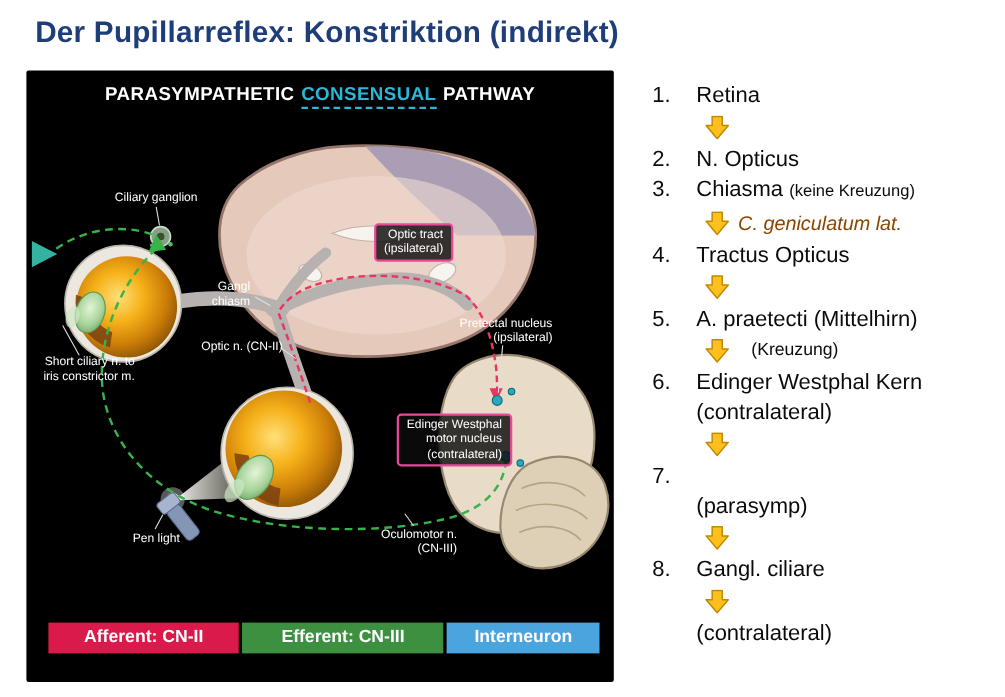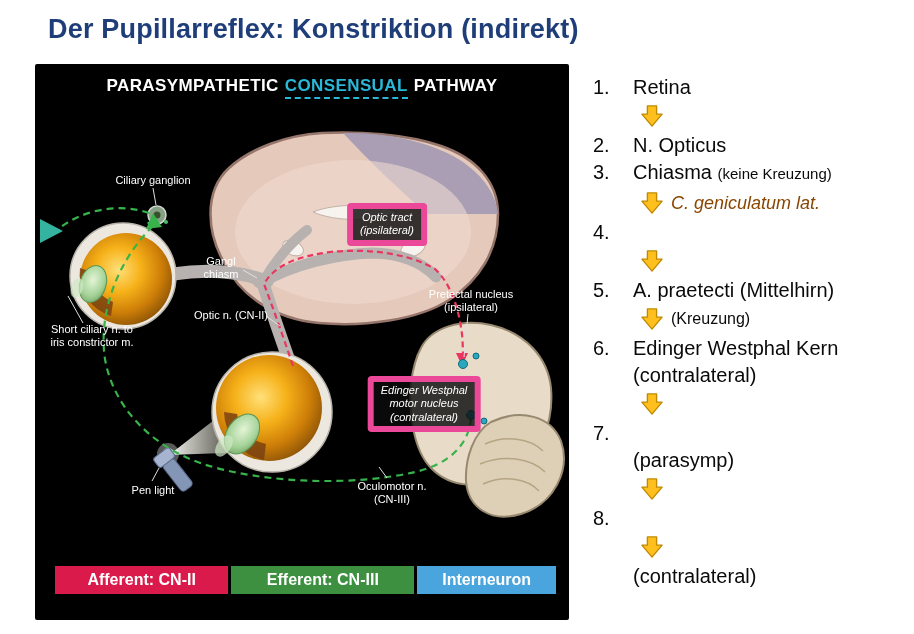--- a/index.html
+++ b/index.html
@@ -1,44 +1,43 @@
 <!DOCTYPE html>
 <html><head>
 <meta charset="utf-8">
 <style>
   html,body{margin:0;padding:0;}
   body{
     width:914px;height:634px;position:relative;background:#ffffff;
     font-family:"Liberation Sans", sans-serif;overflow:hidden;
   }
   .slide-title{
-    position:absolute;left:48px;top:14px;
+    position:absolute;left:32px;top:14px;
     font-size:27px;font-weight:bold;color:#1f3e79;letter-spacing:.2px;
   }
   
   .panel{
-    position:absolute;left:35px;top:64px;width:534px;height:556px;
+    position:absolute;left:24px;top:64px;width:534px;height:556px;
     background:#000;border-radius:2px;
   }
   .panel-header{
     position:absolute;top:12px;left:0;width:100%;text-align:center;
     color:#fff;font-weight:bold;font-size:17px;letter-spacing:.4px;white-space:nowrap;
   }
   .panel-header .hl{
     color:#2ab7d8;border-bottom:2px dashed #2ab7d8;padding-bottom:2px;margin:0 6px;
   }
   .diagram-svg{position:absolute;left:0;top:0;}
   .dlabel{
     position:absolute;color:#fff;font-size:11px;line-height:1.22;
-    text-align:center;transform:translateX(-50%);white-space:nowrap;
+    text-align:right;transform:translateX(-50%);white-space:nowrap;
   }
   .dlabel.boxed{
-    background:rgba(12,12,12,.82);border:6px solid #ec4899;border-radius:4px;
+    background:rgba(12,12,12,.82);border:2px solid #ec4899;border-radius:4px;
     padding:2px 7px;
-    font-style:italic;
   }
   .legend{
     position:absolute;left:20px;right:13px;bottom:26px;height:28px;
     display:flex;gap:3px;
   }
   .legend-item{
     display:flex;align-items:center;justify-content:center;
     color:#fff;font-weight:bold;font-size:16px;
   }
   
@@ -47,21 +46,21 @@
     color:#0a0a0a;font-size:20px;
   }
   .step{display:flex;align-items:baseline;line-height:26px;margin-bottom:1px;}
   .num{width:40px;flex:none;padding-left:9px;}
   .txt{flex:1;}
   .note{font-size:15px;}
   .sub{margin-left:49px;line-height:26px;margin-bottom:1px;}
   .arrow-row{display:flex;align-items:center;margin:4px 0 4px 57px;height:24px;gap:8px;}
   .down-arrow{width:22px;height:22px;flex:none;}
   .geniculatum{font-size:18px;font-style:italic;color:#8a4500;}
-  .kreuzung{font-size:16px;}
+  .kreuzung{font-size:16px;margin-left:12px;}
 </style>
 </head>
 <body>
 
 <div class="slide-title">Der Pupillarreflex: Konstriktion (indirekt)</div>
 
 <div class="panel">
 
   <div class="panel-header">
     <span>PARASYMPATHETIC</span><span class="hl">CONSENSUAL</span><span>PATHWAY</span>
@@ -258,20 +257,21 @@
 
   <div class="arrow-row">
     <svg class="down-arrow" viewBox="0 0 24 24">
       <path d="M7 1 h10 v9 h6 L12 23 L1 10 h6 Z" fill="#ffc01e" stroke="#c08a00" stroke-width="1.5" stroke-linejoin="round"></path>
     </svg>
     <span class="geniculatum">C. geniculatum lat.</span>
   </div>
 
   <div class="step">
     <span class="num">4.</span>
+    <span class="txt">Tractus Opticus</span>
   </div>
 
   <div class="arrow-row">
     <svg class="down-arrow" viewBox="0 0 24 24">
       <path d="M7 1 h10 v9 h6 L12 23 L1 10 h6 Z" fill="#ffc01e" stroke="#c08a00" stroke-width="1.5" stroke-linejoin="round"></path>
     </svg>
   </div>
 
   <div class="step">
     <span class="num">5.</span>
@@ -303,20 +303,21 @@
   <div class="sub">(parasymp)</div>
 
   <div class="arrow-row">
     <svg class="down-arrow" viewBox="0 0 24 24">
       <path d="M7 1 h10 v9 h6 L12 23 L1 10 h6 Z" fill="#ffc01e" stroke="#c08a00" stroke-width="1.5" stroke-linejoin="round"></path>
     </svg>
   </div>
 
   <div class="step">
     <span class="num">8.</span>
+    <span class="txt">Gangl. ciliare</span>
   </div>
 
   <div class="arrow-row">
     <svg class="down-arrow" viewBox="0 0 24 24">
       <path d="M7 1 h10 v9 h6 L12 23 L1 10 h6 Z" fill="#ffc01e" stroke="#c08a00" stroke-width="1.5" stroke-linejoin="round"></path>
     </svg>
   </div>
 
   <div class="sub">(contralateral)</div>
 

